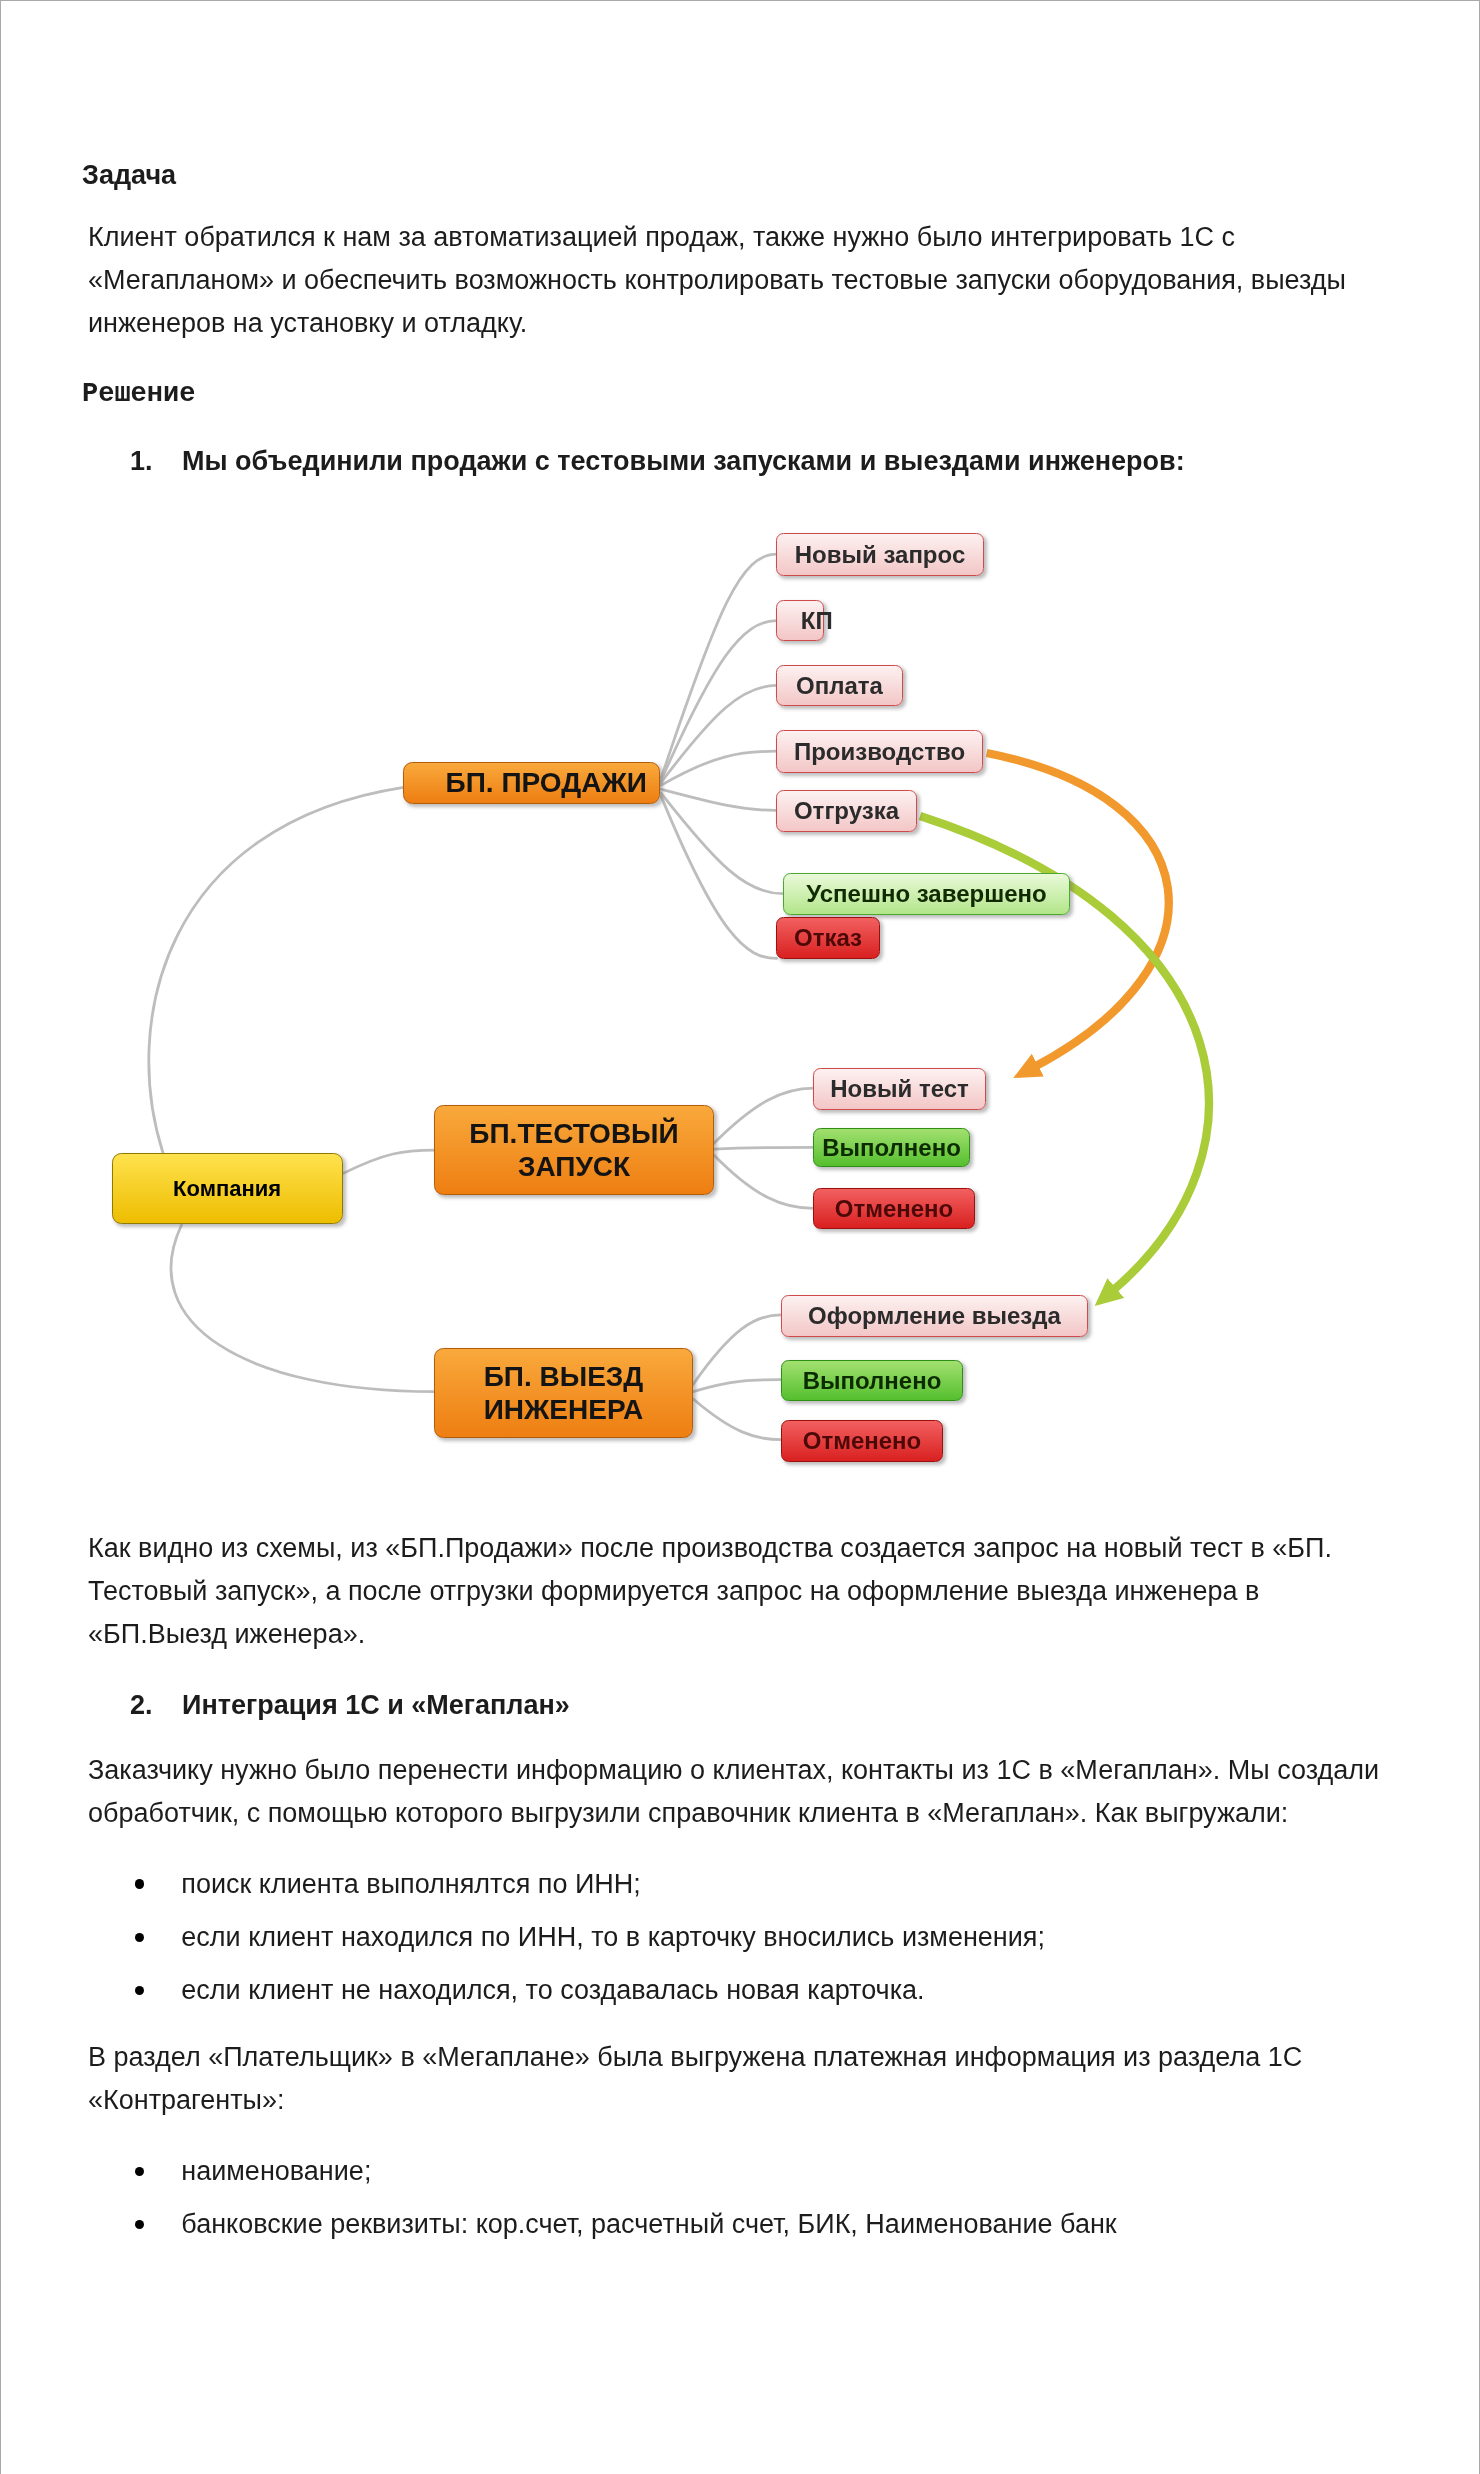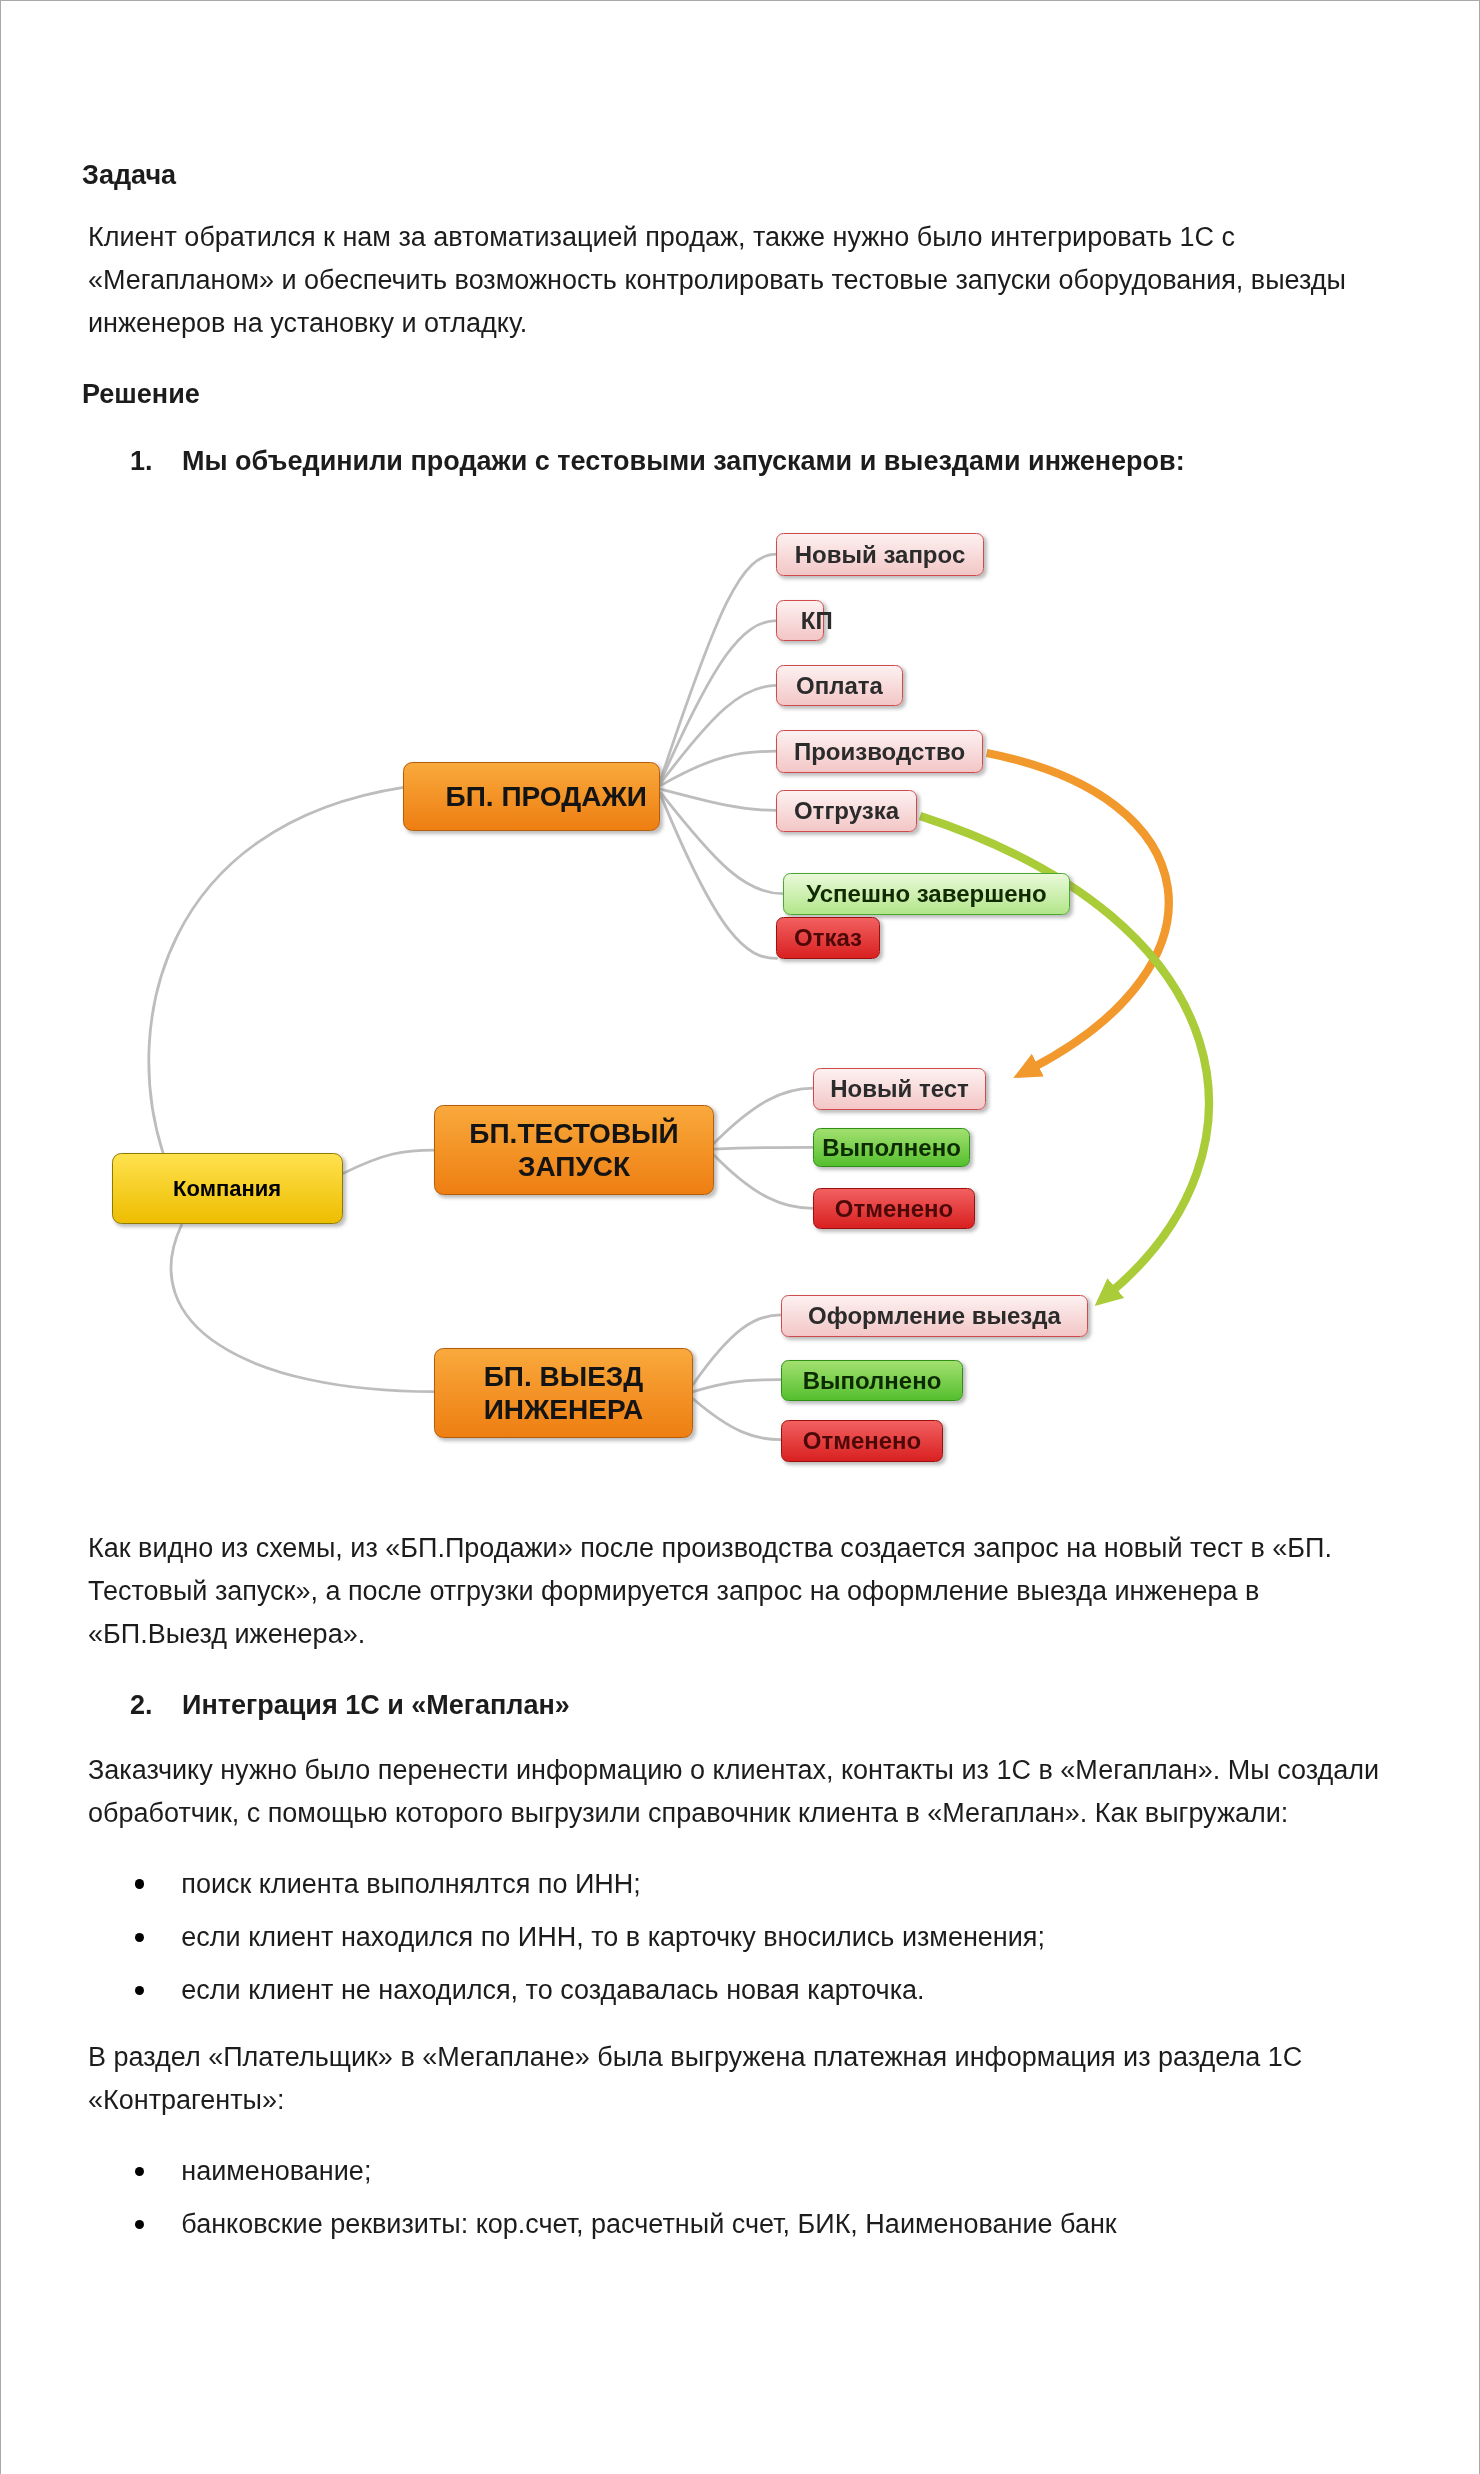--- a/index.html
+++ b/index.html
@@ -8,21 +8,21 @@
   .page {
     width: 1480px; height: 2475px;
     border: 0.9px solid #a9a9a9;
     background: #ffffff;
     padding: 153px 83px 37px 81px;
     font-family: "Liberation Sans", sans-serif;
     font-size: 27px; line-height: 43px; color: #1c1c1c;
     overflow: hidden;
   }
   .head { font-size: 27px; font-weight: bold; margin: 0 0 18.5px; }
-  .head2 { margin: 0 0 24px; }
+  .head2 { margin: 0 0 24px; font-family: Liberation Mono, monospace; }
   .para { margin: 0 6px 28px; }
   .num-item { display: flex; margin: 0 0 22px; padding-left: 48px; font-weight: bold; }
   .num-item .num { width: 52px; flex: none; }
 
   
   .diagram { position: relative; width: 1167px; height: 981px; margin: 5.6px 0 41px 25px; }
   .wires { position: absolute; left: 0; top: 0; }
   .node {
     position: absolute; display: flex; align-items: center; justify-content: center;
     text-align: center; border-radius: 7.4px; font-size: 24px;
@@ -33,21 +33,21 @@
   .n-pink   { background: linear-gradient(#fdf1f1, #f3c6c6); border: 1.9px solid #cf4a4a; color: #2b2b2b; }
   .n-glight { background: linear-gradient(#eaf9da, #b2e689); border: 1.9px solid #4aa82e; color: #102a02; }
   .n-green  { background: linear-gradient(#a2e070, #55bf2e); border: 1.9px solid #2e8f15; color: #0c2b00; }
   .n-red    { background: linear-gradient(#f26060, #d92020); border: 1.9px solid #9c0f0f; color: #4d0808; }
   .n-orange { background: linear-gradient(#f9a93c, #ee7e12); border: 1.9px solid #b35c0a; color: #141414;
               font-weight: bold; font-size: 28px; line-height: 33px; border-radius: 9.3px; }
   .n-yellow { background: linear-gradient(#ffe24e, #edbd00); border: 1.9px solid #8f7a00; color: #000;
               font-weight: bold; font-size: 22px; border-radius: 9.3px; }
 
   .p-root  { left: 4.6px;   top: 648px; width: 231px; height: 71px; }
-  .p-sales { left: 296px; top: 257px; width: 257px; height: 69px; padding-left: 35px; }
+  .p-sales { left: 296px; top: 257px; width: 257px; height: 42px; padding-left: 35px; }
   .p-test  { left: 327px; top: 600px; width: 280px; height: 90px; }
   .p-visit { left: 327px; top: 843px; width: 259px; height: 90px; }
   .p-s0 { left: 669px; top: 28px;  width: 208px; height: 43px; }
   .p-s1 { left: 669px; top: 95px; width: 48px;  height: 41px; padding-left: 39px; }
   .p-s2 { left: 669px; top: 160px; width: 127px; height: 41px; }
   .p-s3 { left: 669px; top: 225px; width: 207px; height: 43px; }
   .p-s4 { left: 669px; top: 285px; width: 141px; height: 42px; }
   .p-s5 { left: 676px; top: 368px; width: 287px; height: 42px; }
   .p-s6 { left: 669px; top: 412px; width: 104px; height: 42px; }
   .p-t0 { left: 706px; top: 563px; width: 173px; height: 42px; }

